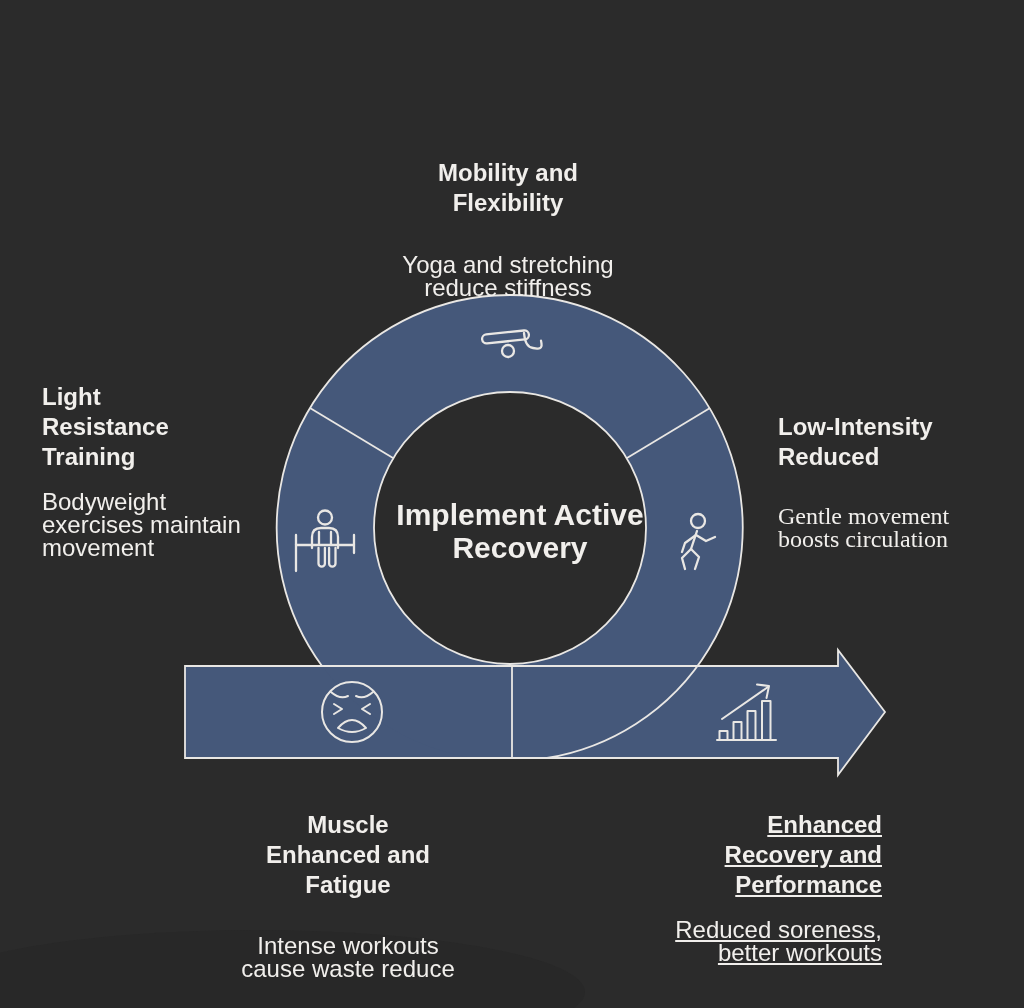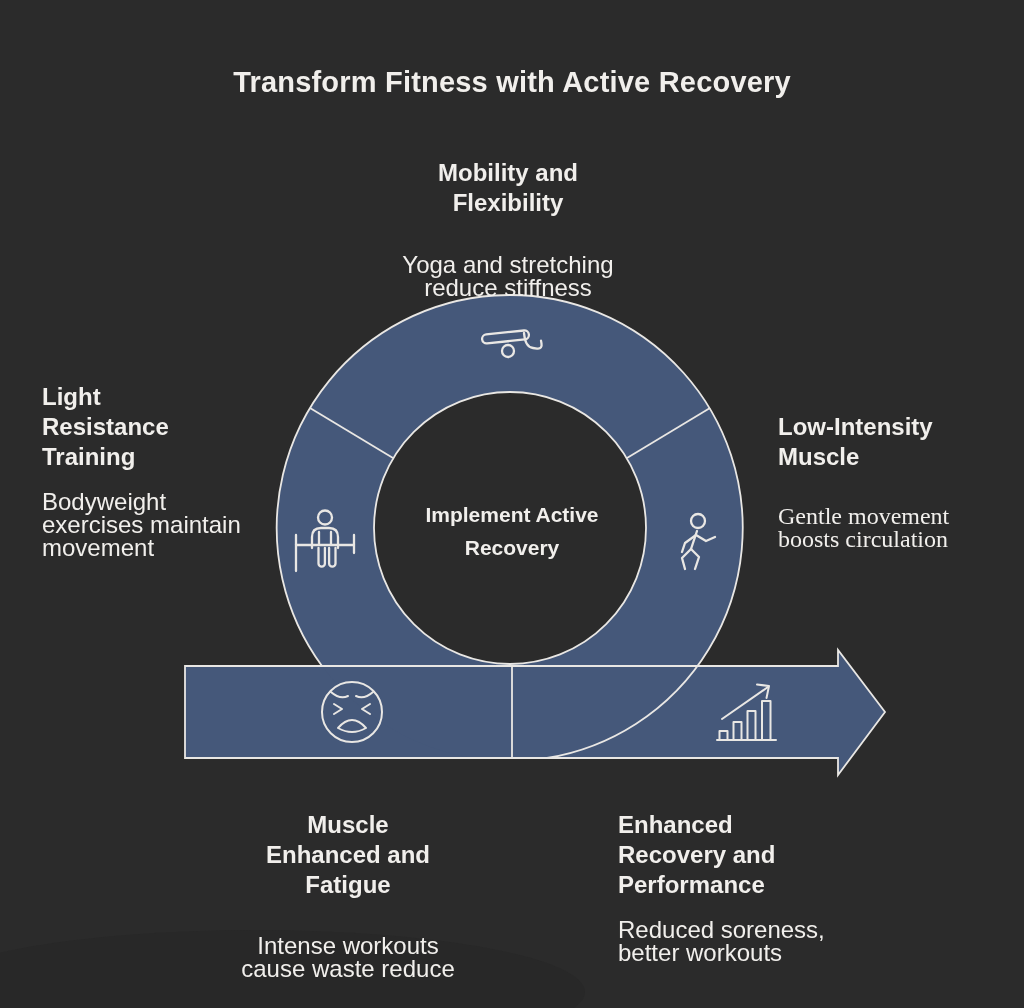--- a/index.html
+++ b/index.html
@@ -27,24 +27,24 @@
   .heading{font-weight:700;font-size:24px;line-height:30px;}
   .desc{font-size:24px;line-height:23px;}
   .lbl-top{left:358px;top:140px;width:300px;text-align:center;}
   .lbl-top .desc{margin-top:17px;}
   .lbl-left{left:42px;top:364px;width:220px;text-align:left;}
   .lbl-left .desc{}
   .lbl-right{left:778px;top:394px;width:230px;text-align:left;}
   .lbl-right .desc{margin-top:15px;font-family:Liberation Serif, serif;}
   .lbl-bl{left:208px;top:792px;width:280px;text-align:center;}
   .lbl-bl .desc{margin-top:16px;}
-  .lbl-br{left:618px;top:792px;width:280px;text-align:left;}
+  .lbl-br{left:602px;top:792px;width:280px;text-align:right;text-decoration:underline;}
   .lbl-br .desc{margin-top:0;}
-  .lbl-center{left:372px;top:498px;width:280px;text-align:center;
-    font-weight:700;font-size:21px;line-height:33px;}
+  .lbl-center{left:380px;top:498px;width:280px;text-align:center;
+    font-weight:700;font-size:30px;line-height:33px;}
 </style>
 </head>
 <body>
 
 <div class="stage">
 
   <svg width="1024" height="1008" viewBox="0 0 1024 1008">
     <defs>
       <clipPath id="clip-above-band-bottom">
         <rect x="0" y="0" width="1024" height="758"></rect>
@@ -102,21 +102,20 @@
       <path d="M717 740 h59"></path>
       <rect x="719.5" y="731" width="8" height="9"></rect>
       <rect x="733.5" y="722" width="8" height="18"></rect>
       <rect x="747.5" y="711" width="8" height="29"></rect>
       <rect x="762" y="701" width="8.5" height="39"></rect>
       <path d="M722 719 l46 -32"></path>
       <path d="M757 684.5 l12 1.5 l-2.5 12"></path>
     </g>
   </svg>
 
-  <div class="lbl page-title">Transform Fitness with Active Recovery</div>
 
   <div class="lbl lbl-center">Implement Active
 Recovery</div>
 
   <div class="lbl lbl-top">
     <div class="heading">Mobility and
 Flexibility</div>
     <div class="desc">Yoga and stretching
 reduce stiffness</div>
   </div>
@@ -125,21 +124,21 @@
     <div class="heading">Light
 Resistance
 Training</div>
     <div class="desc">Bodyweight
 exercises maintain
 movement</div>
   </div>
 
   <div class="lbl lbl-right">
     <div class="heading">Low-Intensity
-Muscle</div>
+Reduced</div>
     <div class="desc">Gentle movement
 boosts circulation</div>
   </div>
 
   <div class="lbl lbl-bl">
     <div class="heading">Muscle
 Enhanced and
 Fatigue</div>
     <div class="desc">Intense workouts
 cause waste reduce</div>

